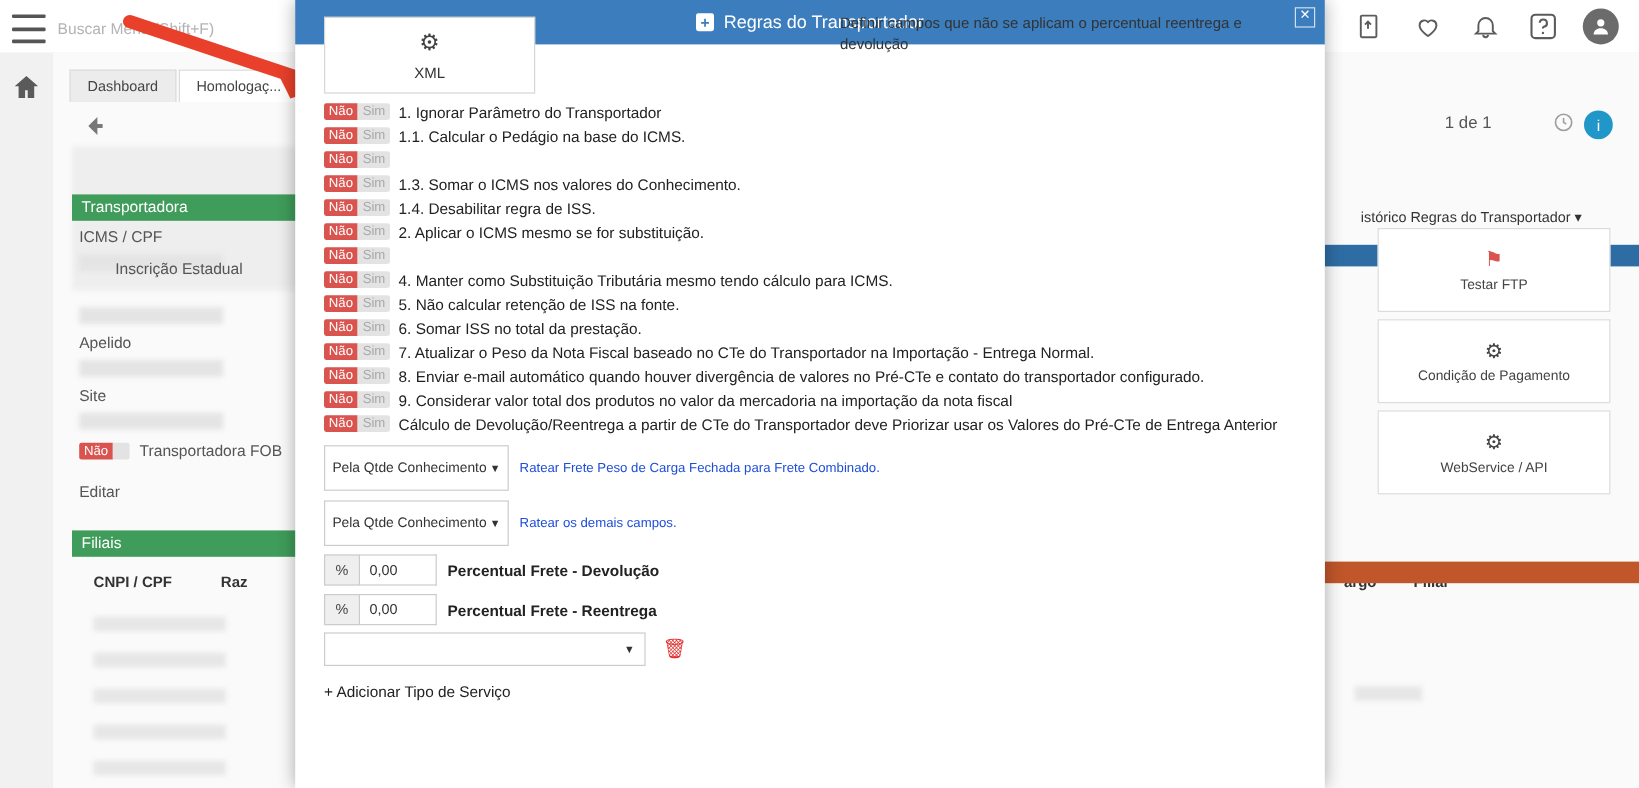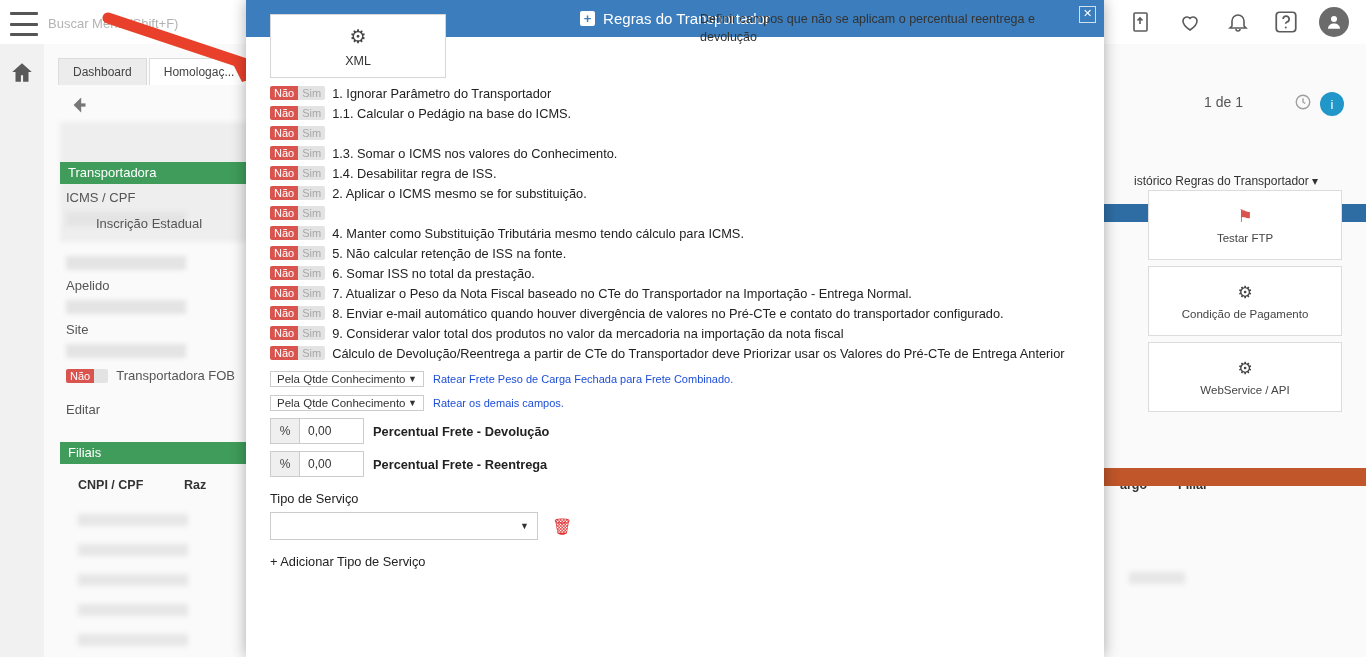--- a/index.html
+++ b/index.html
@@ -172,21 +172,21 @@
     font-size: 12.5px; color: #333; line-height: 1.45;
   }
 
   .rules-list { position: absolute; left: 24px; top: 83px; width: 820px; }
   .rule-row { display: flex; align-items: center; height: 20px; }
   .rule-toggle { display: flex; margin-right: 7px; flex: 0 0 auto; }
   .rule-text { font-size: 12.8px; color: #222; white-space: nowrap; }
 
   .select-row { display: flex; align-items: center; margin-top: 8px; }
   .sel {
-    width: 154px; height: 16px; border: 1px solid #cccccc; background: #fff;
+    width: 154px; height: 38px; border: 1px solid #cccccc; background: #fff;
     font-size: 11.5px; color: #333; display: flex; align-items: center;
     padding: 0 6px; box-sizing: border-box; justify-content: space-between;
   }
   .sel .caret { font-size: 9px; color: #333; }
   .select-row .after { font-size: 11px; color: #1d4ed8; margin-left: 9px; }
 
   .pct-row { display: flex; align-items: center; margin-top: 7px; }
   .pct-prefix {
     width: 30px; height: 26px; border: 1px solid #cccccc; background: #efefef;
     display: flex; align-items: center; justify-content: center; font-size: 12px; color: #444;
@@ -500,21 +500,20 @@
         <div class="pct-input">0,00</div>
         <div class="after">Percentual Frete - Devolução</div>
       </div>
 
       <div class="pct-row">
         <div class="pct-prefix">%</div>
         <div class="pct-input">0,00</div>
         <div class="after">Percentual Frete - Reentrega</div>
       </div>
 
-      <div class="tipo-label">Tipo de Serviço</div>
       <div class="tipo-row">
         <div class="tipo-select">
           <span></span>
           <span class="caret">▼</span>
         </div>
         <div class="trash">🗑</div>
       </div>
 
       <div class="add-tipo">+ Adicionar Tipo de Serviço</div>
     </div>

